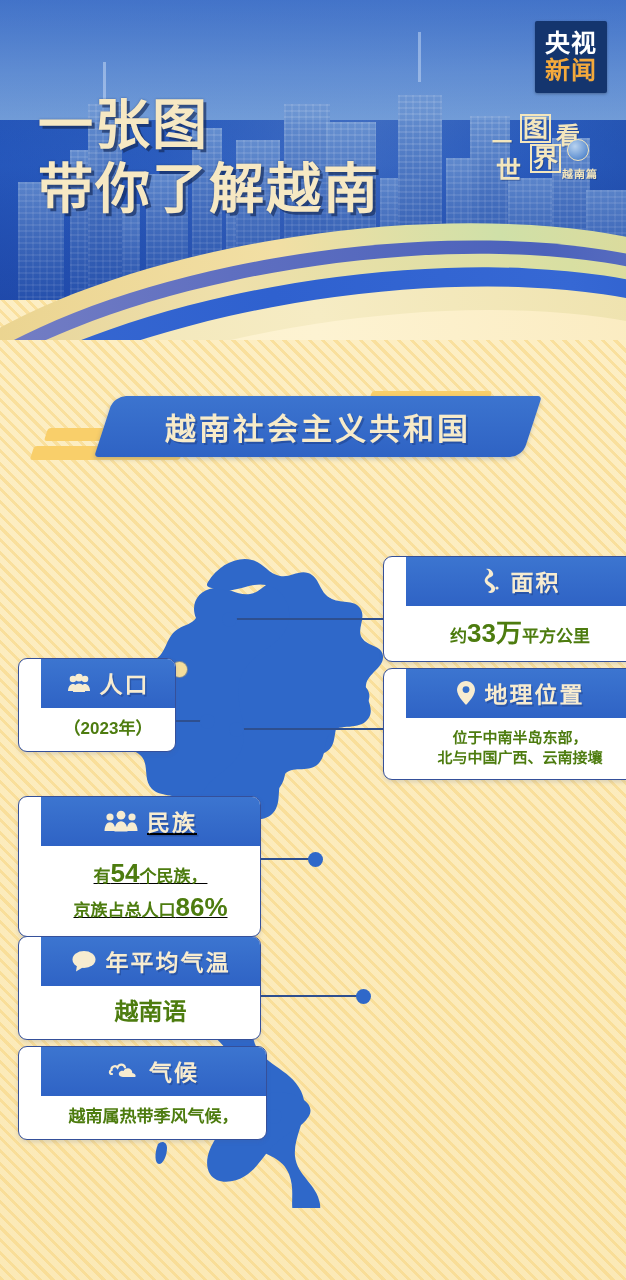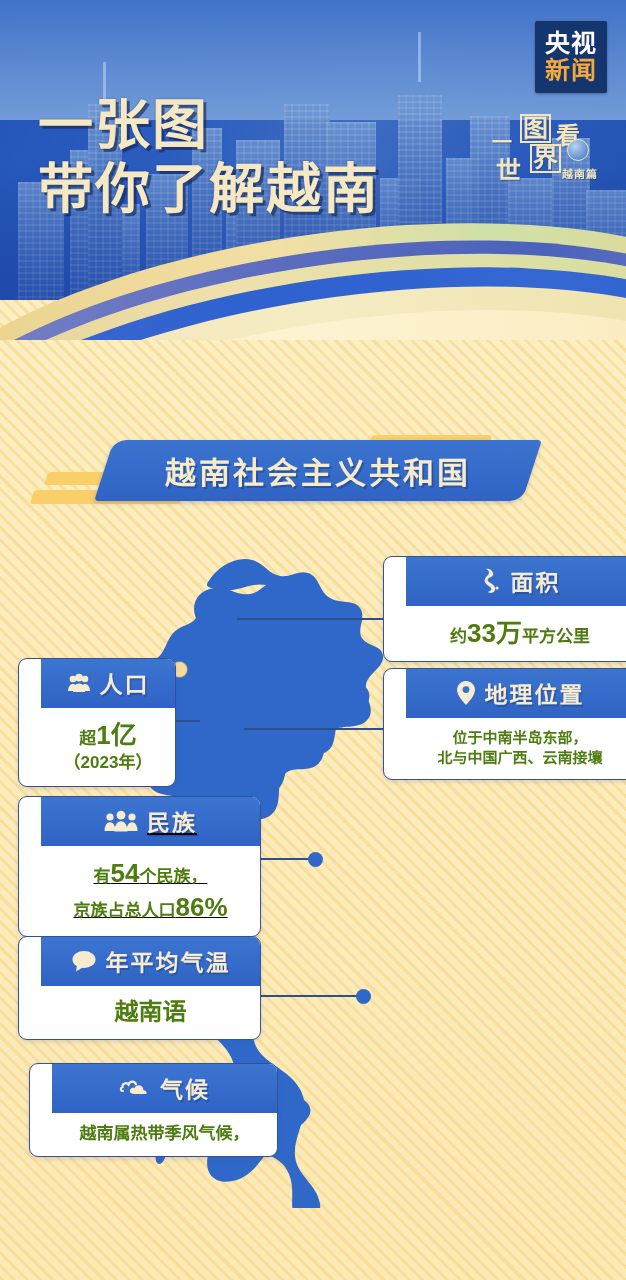--- a/index.html
+++ b/index.html
@@ -78,21 +78,21 @@
   .stamp .c3{left:66px; top:6px; font-size:24px;}
   .stamp .c4{left:6px;  top:40px;font-size:25px;}
   .stamp .c5{left:40px; top:34px;font-size:25px;border:2px solid #f3e6bd;padding:0 1px;line-height:1;}
   .stamp .globe{position:absolute;right:9px;top:29px;width:20px;height:20px;border-radius:50%;
     background:radial-gradient(circle at 35% 32%,#b9d3f0,#5d8ed0 70%,#3f6fb8);
     border:1.5px solid #f3e6bd;}
   .stamp .sub{position:absolute;right:0px;top:55px;font-size:11px;font-weight:bold;color:#f3e6bd;
     text-shadow:1px 1px 0 rgba(25,50,110,.45);letter-spacing:1px;}
 
   
-  .banner-wrap{position:absolute;left:0;top:428px;width:510px;height:78px;}
+  .banner-wrap{position:absolute;left:0;top:384px;width:510px;height:78px;}
   .ybar{position:absolute;background:#f9cf6a;border-radius:3px;transform:skewX(-18deg);}
   .ybar-a{left:46px;top:44px;width:142px;height:13px;}
   .ybar-b{left:32px;top:62px;width:150px;height:14px;}
   .ybar-c{right:20px;top:7px;width:120px;height:13px;}
   .banner{
     position:absolute;left:104px;top:12px;width:428px;height:61px;
     background:linear-gradient(180deg,#3c74cf 0%,#2f63c4 100%);
     transform:skewX(-18deg);
     border-radius:12px 4px 12px 4px;
     box-shadow:0 2px 4px rgba(40,70,140,.25);
@@ -146,21 +146,21 @@
   .card-body .num{font-size:26px;}
   .ic{display:inline-flex;align-items:center;justify-content:center;}
   .ic svg{display:block;}
 
   
   #card-area     {left:383px;top:556px;width:228px;}
   #card-geo      {left:383px;top:668px;width:228px;}
   #card-pop      {left:18px; top:658px;width:134px;}
   #card-ethnic   {left:18px; top:796px;width:219px;text-decoration:underline;}
   #card-language {left:18px; top:936px;width:219px;}
-  #card-climate  {left:29px; top:1046px;width:225px;margin-top:17px;}
+  #card-climate  {left:18px; top:1046px;width:225px;}
 </style>
 </head>
 <body>
 
 <div class="page">
 
   <div class="hero">
     <div class="hero-photo">
       <div class="sky"></div>
       <div class="bldg" style="left:18px;  width:46px; height:118px;"></div>
@@ -297,23 +297,20 @@
           <circle cx="18" cy="6" r="3.3" fill="#f7ecd0"></circle>
           <circle cx="12" cy="4.6" r="3.9" fill="#f7ecd0"></circle>
           <path fill="#f7ecd0" d="M1 18 C1 13.6 3.6 11 6 11 C8.4 11 11 13.6 11 18 Z"></path>
           <path fill="#f7ecd0" d="M13 18 C13 13.6 15.6 11 18 11 C20.4 11 23 13.6 23 18 Z"></path>
           <path fill="#f7ecd0" d="M6 19 C6 13.8 8.8 10.6 12 10.6 C15.2 10.6 18 13.8 18 19 Z"></path>
         </svg>
       </span>
       <span class="h-txt">人口</span>
     </div>
     <div class="card-body">
-      <span class="line">
-        <span class="mid">超</span><span class="num">1亿</span>
-      </span>
       <span class="line mid">（2023年）</span>
     </div>
   </div>
 
   <div class="card" id="card-ethnic">
     <div class="card-head">
       <span class="ic">
         <svg width="34" height="22" viewBox="0 0 34 22" aria-hidden="true">
           <circle cx="6" cy="7" r="3.6" fill="#f7ecd0"></circle>
           <circle cx="28" cy="7" r="3.6" fill="#f7ecd0"></circle>

